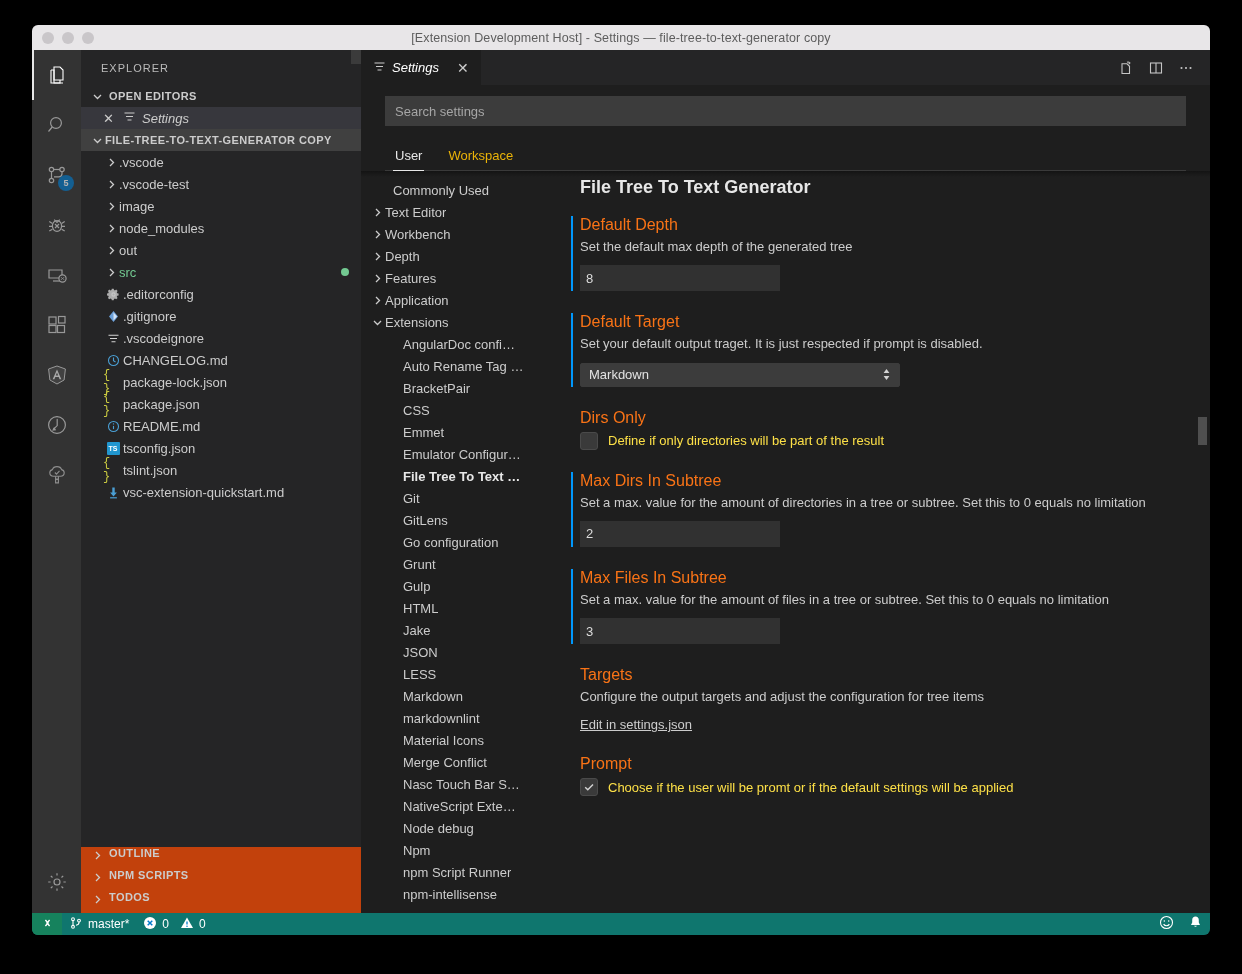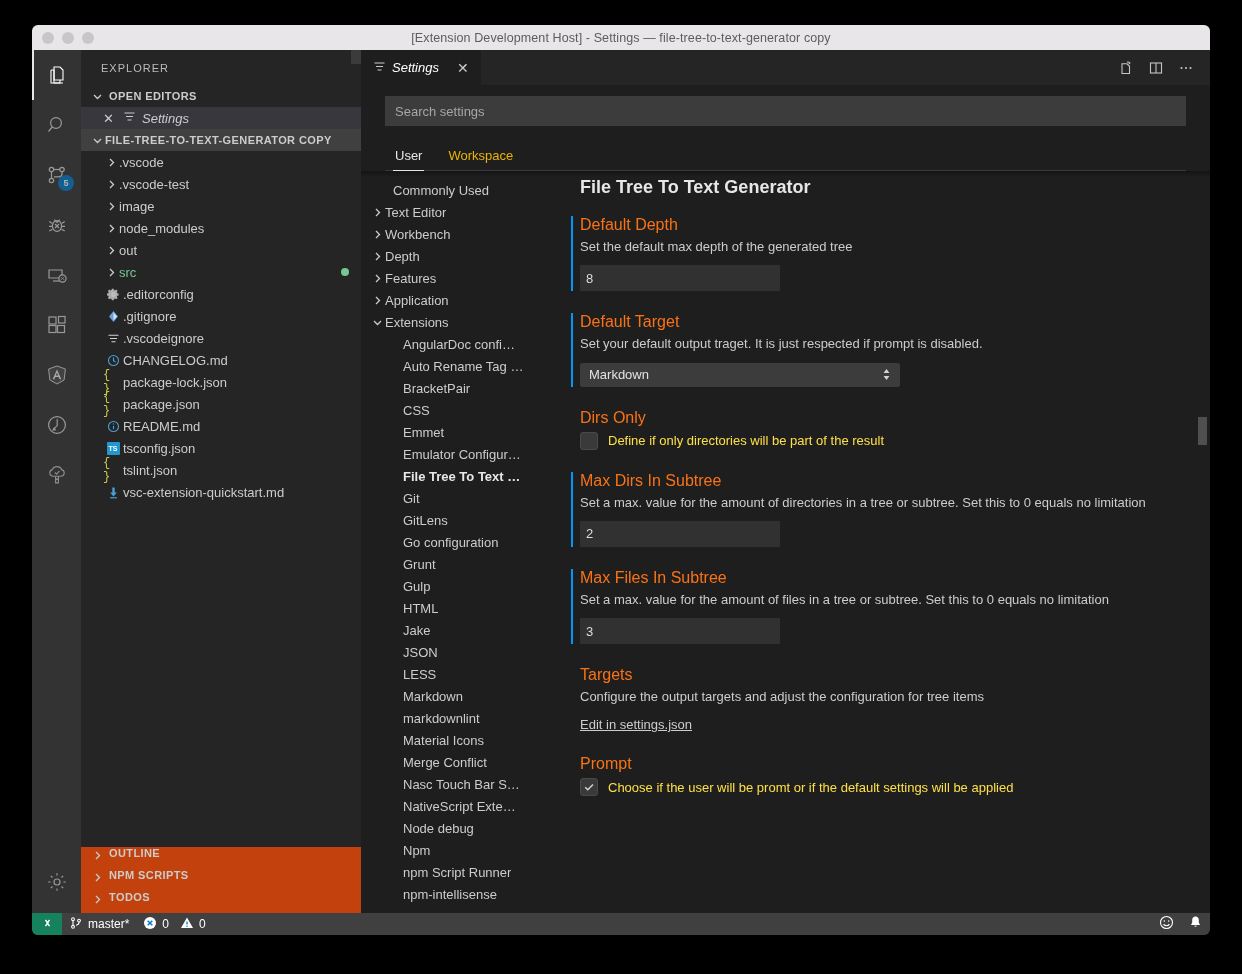--- a/index.html
+++ b/index.html
@@ -249,21 +249,21 @@
     position: absolute; right: 3px; top: 246px;
     width: 9px; height: 28px; background: #4f4f4f;
   }
   .top-fade {
     position: absolute; left: 0; right: 0; top: 0; height: 6px;
     background: linear-gradient(to bottom, rgba(0,0,0,0.35), rgba(0,0,0,0));
     pointer-events: none;
   }
   
   .statusbar {
-    height: 22px; background: #404040;
+    height: 22px; background: #0f766e;
     display: flex; align-items: center; flex: none;
     color: #ffffff; font-size: 12px;
   }
   .sb-remote {
     height: 22px; background: #16825d;
     display: flex; align-items: center; padding: 0 8px; gap: 4px;
   }
   .sb-item {
     height: 22px; display: flex; align-items: center;
     padding: 0 7px; gap: 5px;

